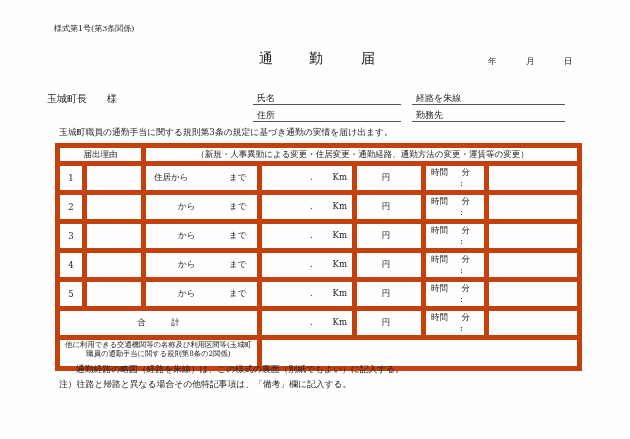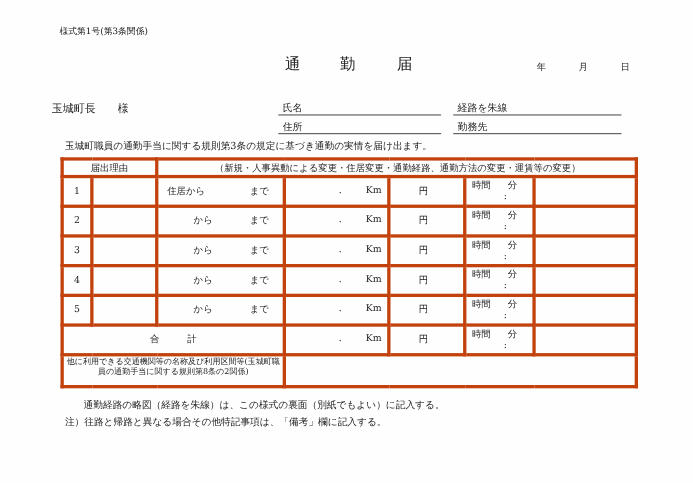--- a/index.html
+++ b/index.html
@@ -12,21 +12,21 @@
   .title { top: 50px; font-size: 14px; }
   .date-part { top: 56px; font-size: 8.5px; }
   .addressee { left: 47px; top: 76px; font-size: 10px; margin-top: 16px; }
   .field-label { font-size: 9px; }
   .uline { position: absolute; height: 0; border-top: 1px solid #555; }
   .intro { left: 59px; top: 127px; font-size: 8.8px; }
   table.form {
     position: absolute; left: 55px; top: 143px; border-collapse: collapse;
     font-size: 8.5px; table-layout: fixed; width: 522px;
   }
-  table.form td { border: 3px solid #c2410c; padding: 0; vertical-align: middle; overflow: hidden; text-align: center; }
+  table.form td { border: 5px solid #c2410c; padding: 0; vertical-align: middle; overflow: hidden; text-align: center; }
   .c { text-align: center; }
   .r { text-align: right; padding-right: 6px !important; }
   .hdr td { height: 25px; }
   .data td { height: 24px; }
   .reason td { height: 13px; }
   .time-cell { position: relative; }
   .time-cell .h { position: absolute; left: 5px; top: 1px; }
   .time-cell .m { position: absolute; right: 14px; top: 1px; }
   .time-cell .colon { position: absolute; left: 34px; top: 12px; }
   .km-cell { position: relative; }

